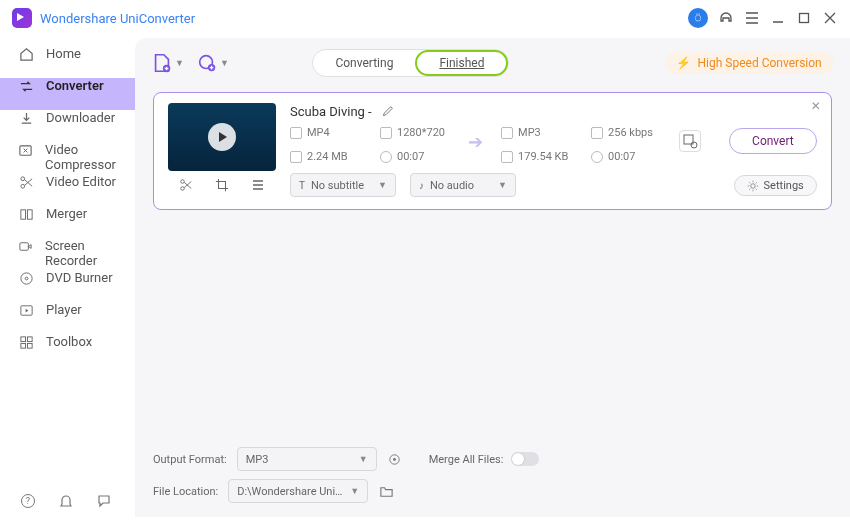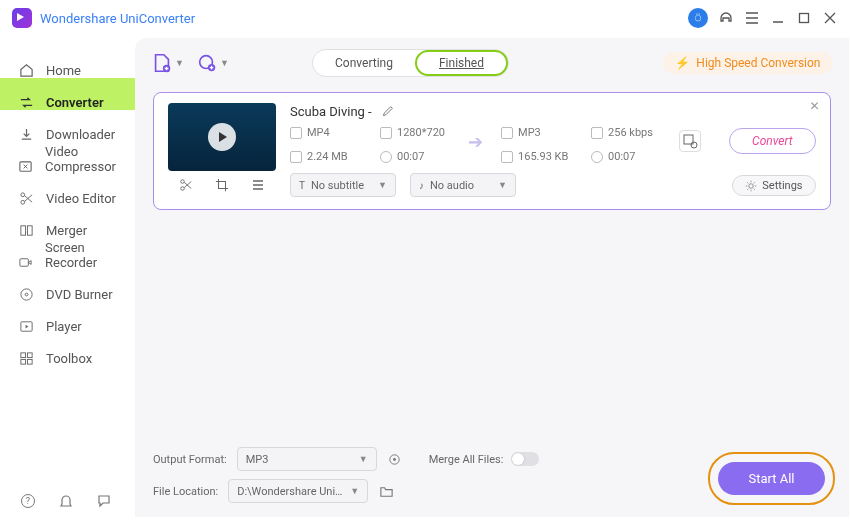--- a/index.html
+++ b/index.html
@@ -7,22 +7,22 @@
 .titlebar { display:flex; align-items:center; height:36px; padding:0 12px; }
 .app-logo { width:20px; height:20px; background:linear-gradient(135deg,#6a3de8,#a033d8); border-radius:5px; position:relative; margin-right:8px; }
 .app-logo::after { content:""; position:absolute; left:5px; top:5px; width:0; height:0; border-left:7px solid #fff; border-top:4px solid transparent; border-bottom:4px solid transparent; }
 .app-title { font-size:13px; color:#3b82f6; }
 .title-spacer { flex:1; }
 .title-icons { display:flex; align-items:center; gap:10px; }
 .avatar-badge { width:20px; height:20px; border-radius:50%; background:#2b7de9; display:flex; align-items:center; justify-content:center; color:#fff; font-size:11px; }
 .ico { width:16px; height:16px; display:flex; align-items:center; justify-content:center; color:#555; cursor:pointer; }
 .main-wrap { display:flex; height:calc(100% - 36px); }
 .sidebar { width:166px; display:flex; flex-direction:column; padding-top:10px; }
-.nav-item { display:flex; align-items:flex-end; height:32px; padding:0 18px; gap:12px; color:#555; cursor:pointer; font-size:13px; }
-.nav-item.active { background:#bef264; color:#222; font-weight:600; }
+.nav-item { display:flex; align-items:flex-start; height:32px; padding:0 18px; gap:12px; color:#555; cursor:pointer; font-size:13px; }
+.nav-item.active { background:#c4b5fd; color:#222; font-weight:600; }
 .nav-icon { width:16px; height:16px; display:flex; align-items:center; justify-content:center; color:#666; }
 .nav-item.active .nav-icon { color:#333; }
 .side-footer { margin-top:auto; display:flex; gap:22px; padding:14px 20px; }
 .collapse-handle { position:absolute; left:160px; top:278px; width:10px; height:20px; display:flex; align-items:center; justify-content:center; color:#888; font-size:9px; background:#f3f3f3; border-radius:0 4px 4px 0; cursor:pointer;}
 .content { flex:1; background:#f6f6f8; border-radius:12px 0 0 0; margin:2px 6px 6px 0; display:flex; flex-direction:column; position:relative; }
 .toolbar { display:flex; align-items:center; height:44px; padding:6px 16px 0 16px; gap:12px; }
 .tool-btn { display:flex; align-items:center; gap:2px; color:#7a52e6; cursor:pointer; font-size:16px; }
 .tab-group { margin:0 auto; display:flex; background:#fff; border-radius:16px; height:28px; border:1px solid #e0e0e4; overflow:visible; }
 .tab { padding:0 22px; display:flex; align-items:center; font-size:12px; color:#555; border-radius:14px; cursor:pointer;}
 .tab.active-out { border:2px solid #84cc16;text-decoration:underline; }
@@ -36,21 +36,21 @@
 .play-circle::after{content:"";border-left:8px solid #333;border-top:5px solid transparent;border-bottom:5px solid transparent;margin-left:2px;}
 .thumb-tools { display:flex; justify-content:space-around; margin-top:6px; }
 .info-col { flex:1; display:flex; flex-direction:column; }
 .file-title-row { display:flex; align-items:center; gap:8px; font-size:13px; color:#333; }
 .spec-grid { display:flex; align-items:center; gap:18px; }
 .spec-block { display:grid; grid-template-columns:auto auto; gap:4px 20px; font-size:11px; color:#777; }
 .spec-cell { display:flex; align-items:center; gap:5px; min-width:70px;margin-top:7px;}
 .spec-ico { width:12px; height:12px; border:1px solid #bbb; border-radius:2px; display:inline-block;}
 .arrow { color:#c7c0ee; font-size:18px; }
 .gear-box { width:22px; height:22px; display:flex; align-items:center; justify-content:center; color:#555; border:1px solid #ddd; border-radius:4px; cursor:pointer;}
-.convert-btn { margin-left:10px; padding:5px 22px; border:1px solid #b9a6ee; color:#ec4899; background:#fff; border-radius:14px; font-size:12px; cursor:pointer;font-style:italic;}
+.convert-btn { margin-left:10px; padding:5px 22px; border:1px solid #b9a6ee; color:#701a75; background:#fff; border-radius:14px; font-size:12px; cursor:pointer;}
 .card-bottom { display:flex; align-items:center; gap:14px; margin-top:10px; }
 .sel { height:24px; border:1px solid #d8d8dc; background:#f4f4f6; border-radius:4px; display:flex; align-items:center; padding:0 8px; font-size:11px; color:#666; gap:6px; cursor:pointer;}
 .sel .caret{margin-left:auto;color:#888;font-size:9px;}
 .settings-pill { margin-left:auto; display:flex; align-items:flex-end; gap:5px; border:1px solid #d8d8dc; background:#f7f7f9; border-radius:12px; padding:3px 12px; font-size:11px; color:#555; cursor:pointer;}
 .footer { margin-top:auto; padding:10px 18px 14px 18px; display:flex; flex-direction:column; gap:8px; position:relative;}
 .footer-row { display:flex; align-items:center; gap:10px; font-size:11px; color:#666;}
 .footer-sel { width:140px; }
 .merge-toggle { margin-left:16px; display:flex; align-items:center; gap:8px;}
 .toggle { width:28px; height:14px; border-radius:7px; background:#e0e0e4; position:relative; cursor:pointer;}
 .toggle::after{content:"";position:absolute;left:1px;top:1px;width:12px;height:12px;border-radius:50%;background:#fff;box-shadow:0 0 2px rgba(0,0,0,.2);}
@@ -303,21 +303,21 @@
               <div class="spec-cell">
                   <span class="spec-ico"></span>
                   <span>MP3</span>
                 </div>
               <div class="spec-cell">
                   <span class="spec-ico"></span>
                   <span>256 kbps</span>
                 </div>
               <div class="spec-cell">
                   <span class="spec-ico"></span>
-                  <span>165.93 KB</span>
+                  <span>179.54 KB</span>
                 </div>
               <div class="spec-cell">
                   <span class="spec-ico" style="border-radius:50%"></span>
                   <span>00:07</span>
                 </div>
             </div>
             <div class="gear-box">
                 <svg width="16" height="16" viewBox="0 0 16 16">
                   <rect x="2" y="2" width="9" height="9" fill="none" stroke="#666"></rect>
                   <circle cx="12" cy="12" r="3" fill="none" stroke="#666"></circle>
@@ -373,18 +373,15 @@
         <div class="sel footer-sel">
             <span style="white-space:nowrap;overflow:hidden;text-overflow:ellipsis;max-width:110px;">D:\Wondershare UniConverter</span>
             <span class="caret">▼</span>
           </div>
         <div class="ico">
             <svg width="15" height="15" viewBox="0 0 16 16">
               <path d="M2 4h4l1 2h7v7H2z" fill="none" stroke="#777" stroke-width="1.2"></path>
             </svg>
           </div>
       </div>
-      <div class="start-wrap">
-        <button class="start-btn"><span>Start All</span></button>
-      </div>
     </div>
   </div>
 </div>
 
 </body></html>

